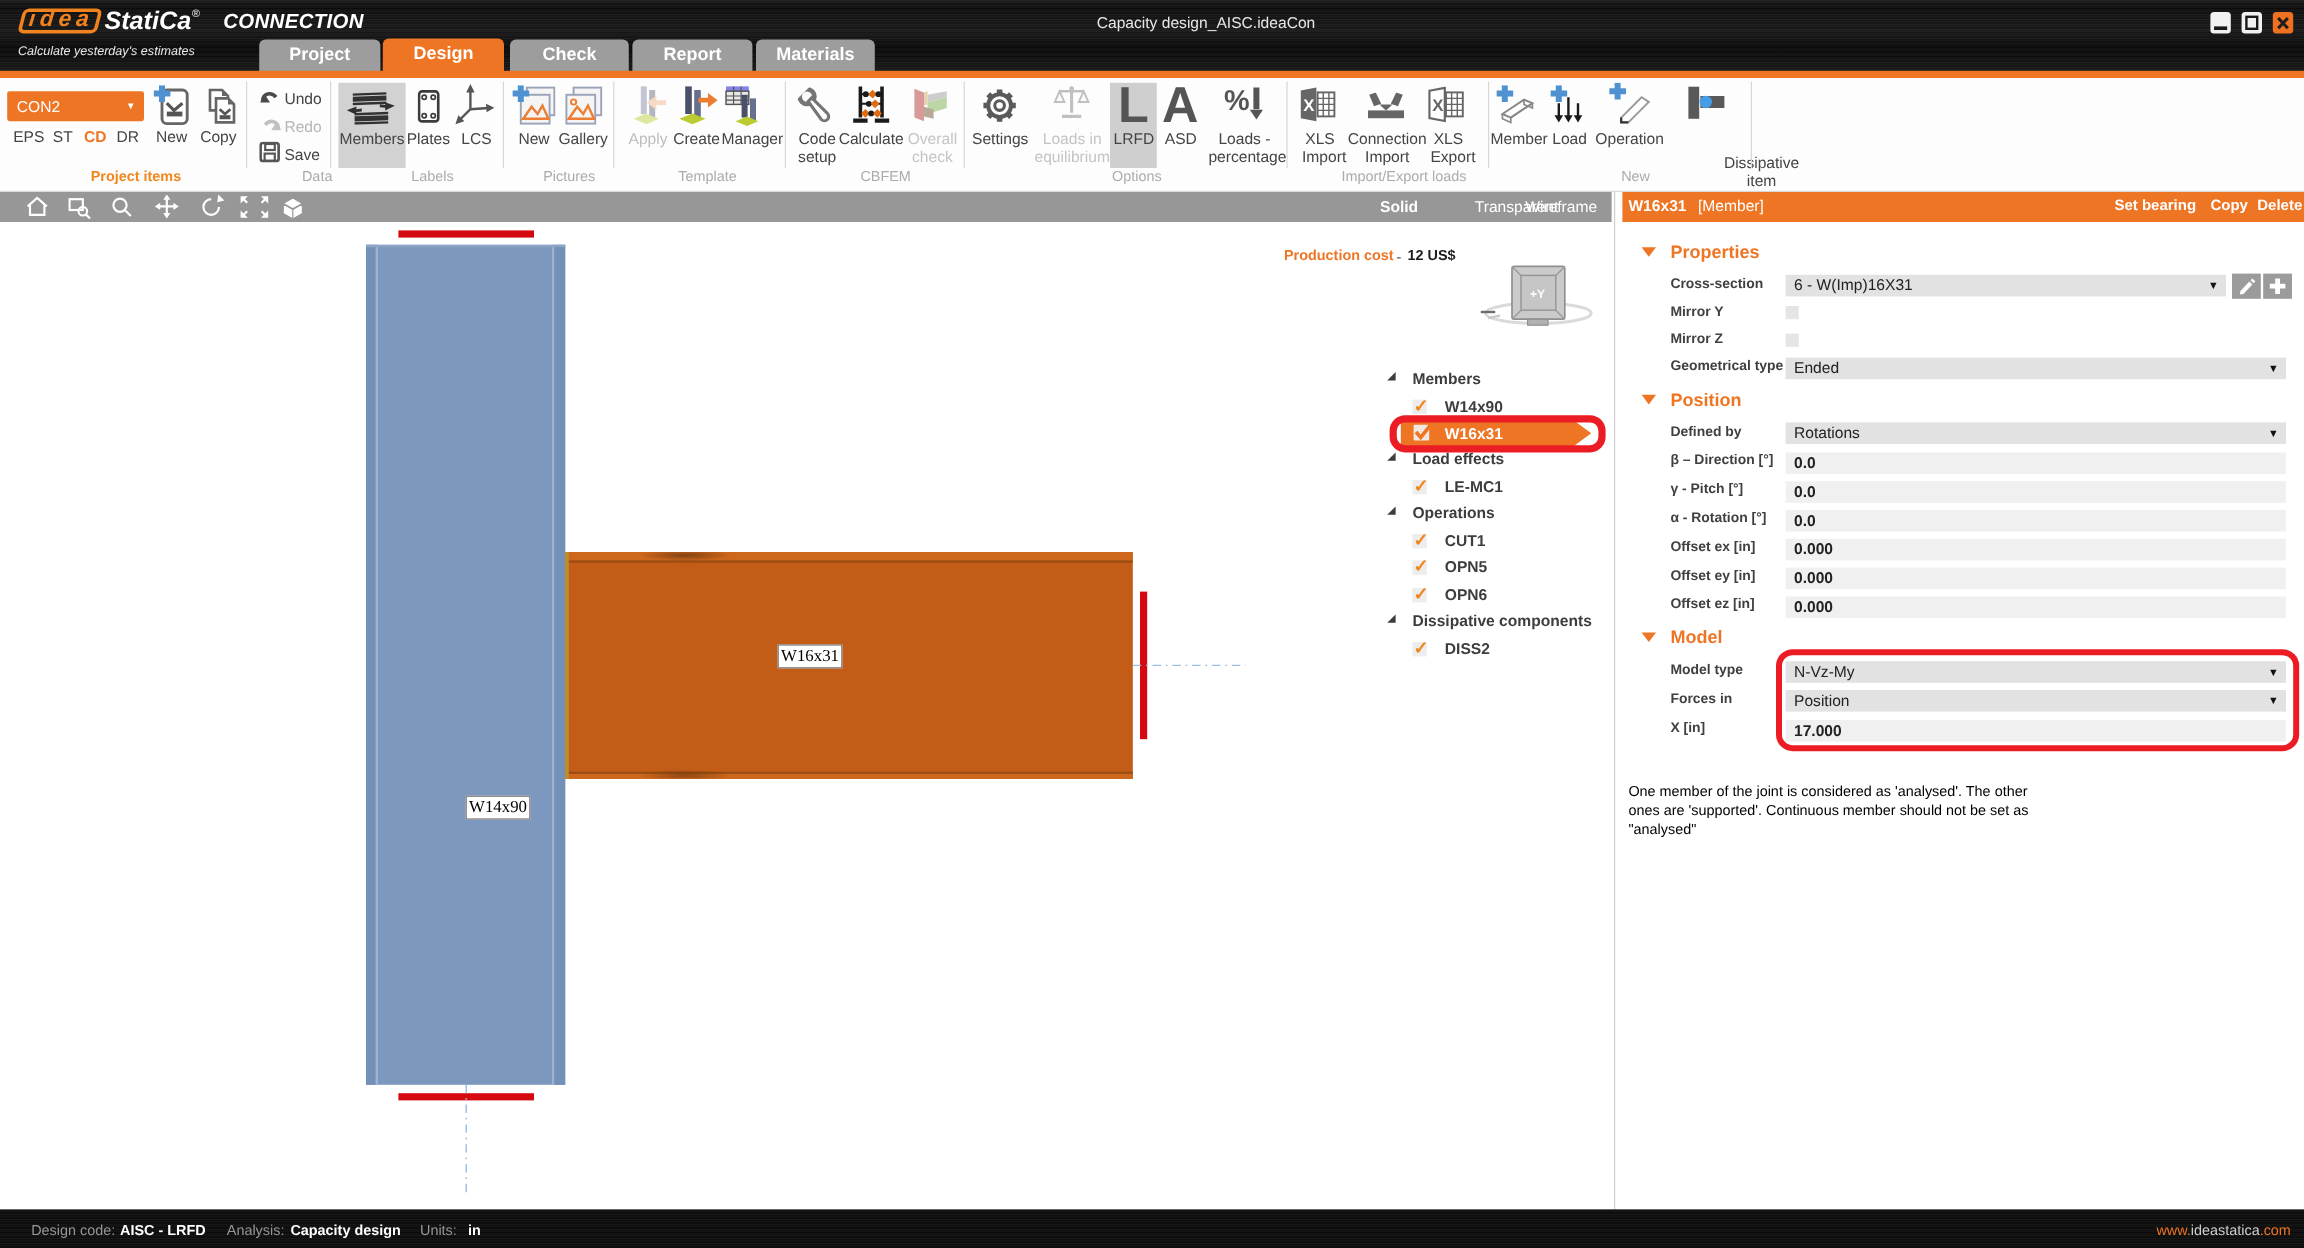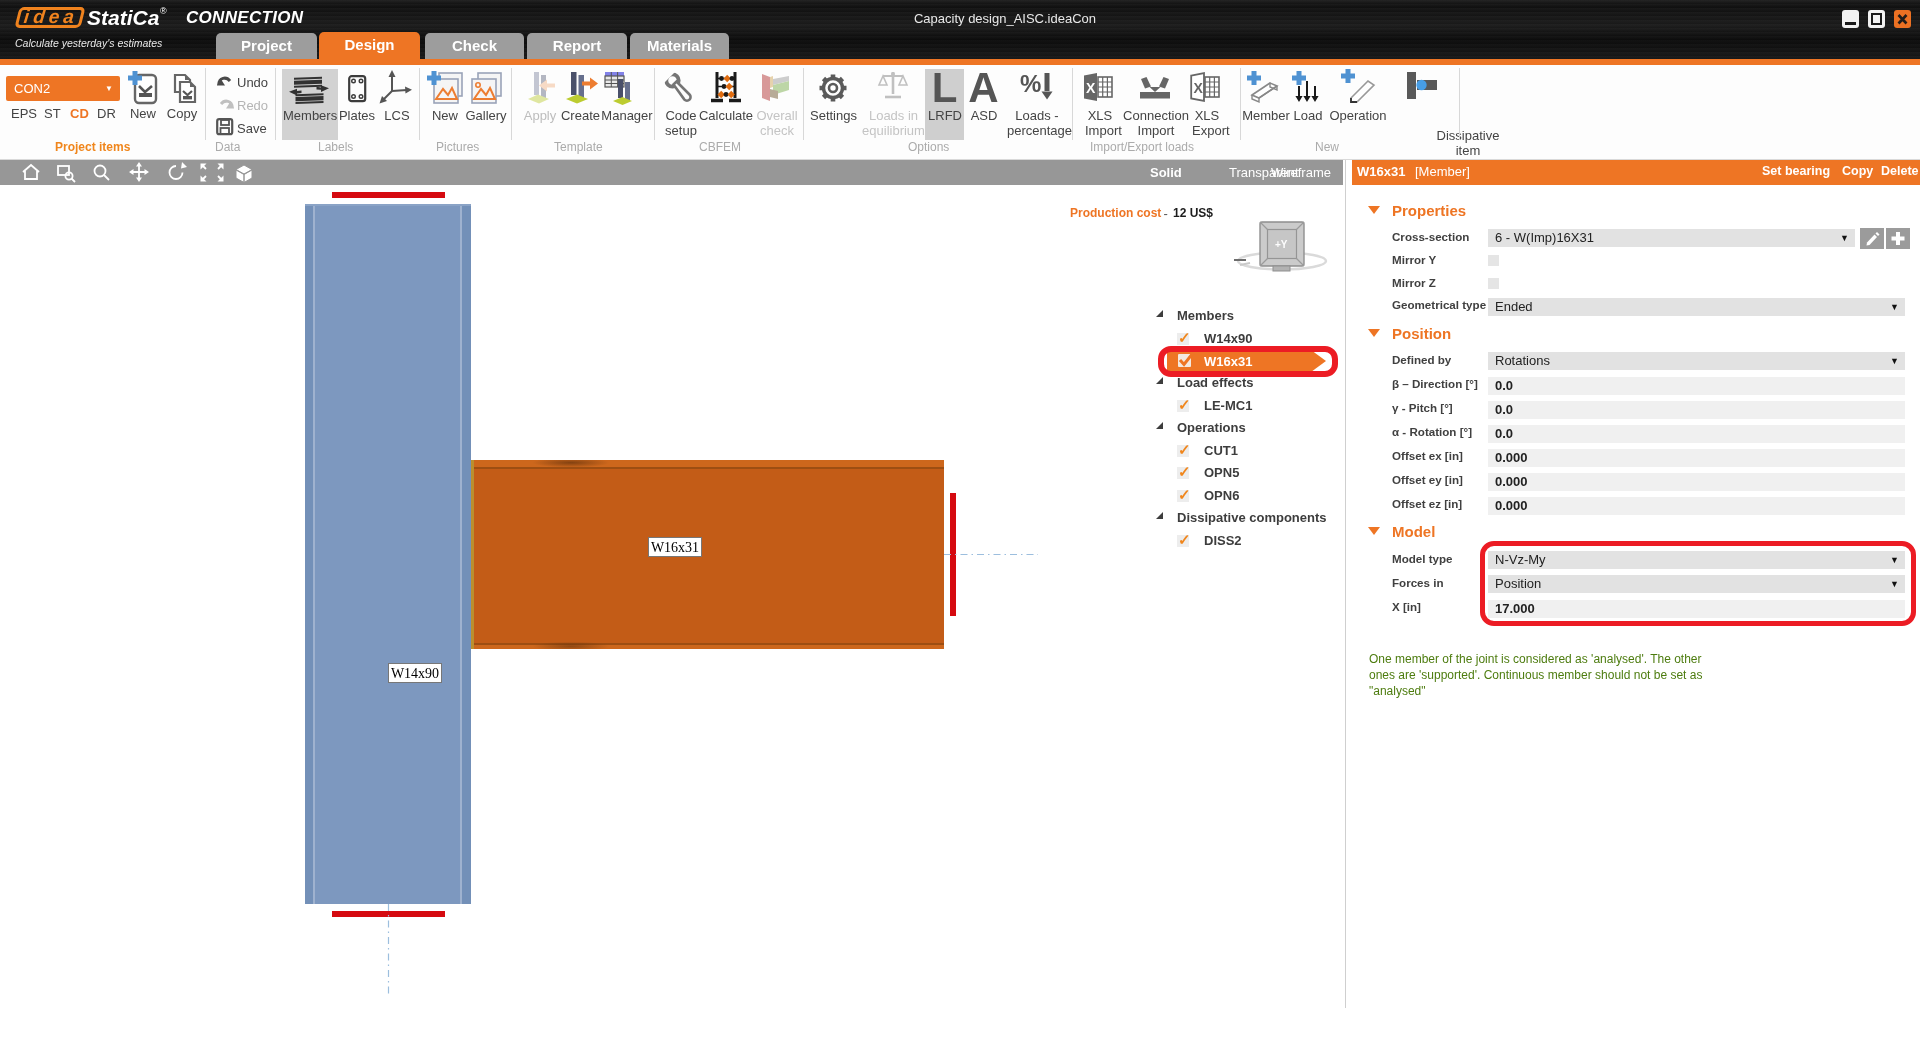--- a/index.html
+++ b/index.html
@@ -32,21 +32,21 @@
 #btnclose { left:1894px; background:#ec7123; }
 
 
 .tab { top:33px; height:27px; border-radius:5px 5px 0 0; background:#9d9d9d; color:#fff;
   font-size:15px; font-weight:bold; text-align:center; line-height:26px; }
 #tabdesign { background:#ee7524; top:32px; height:33px; }
 
 
 #ribbon { left:0; top:65px; width:1920px; height:95px; background:#fdfdfd; border-bottom:1px solid #d9d9d9;padding-left:12px; }
 .gsep { top:3px; width:1px; height:72px; background:#d8d8d8; position:absolute; }
-.gcap { top:75px; font-size:12px; color:#ababab; position:absolute; text-align:left; white-space:nowrap; }
+.gcap { top:75px; font-size:12px; color:#ababab; position:absolute; text-align:right; white-space:nowrap; }
 .btxt { position:absolute; font-size:13px; color:#444; text-align:center; white-space:nowrap; }
 .icon { position:absolute; }
 
 #con2 { left:6px; top:11px; width:114px; height:25px; background:#ee7524; color:#fff; font-size:13px;
   line-height:25px; padding-left:8px; border-radius:2px; }
 #con2 .arr { position:absolute; right:7px; top:0px; font-size:8px; }
 
 
 #vtoolbar { left:0; top:160px; width:1343px; height:25px; background:#979797; }
 .vmode { position:absolute; top:160px; height:25px; line-height:25px; color:#fff; font-size:13px; }
@@ -79,21 +79,21 @@
 
 .sechead { position:absolute; color:#ee7524; font-size:15px; font-weight:bold; }
 .sectri { position:absolute; width:0; height:0; border-left:6px solid transparent; border-right:6px solid transparent; border-top:8px solid #ee7524; }
 .plabel { position:absolute; left:40px; font-size:11.6px; font-weight:bold; color:#404040; white-space:nowrap; }
 .pfield { position:absolute; left:136px; width:417px; height:18px; background:#e2e2e2; font-size:13px; color:#222;
   padding-left:7px; line-height:18px; }
 .pfield.num { background:#f0f0f0; font-weight:bold; }
 .pfield .da { position:absolute; right:6px; top:0; font-size:9px; color:#111; }
 .pcheck { position:absolute; left:136px; width:11px; height:11px; background:#e5e5e5; }
 
-#desc { position:absolute; left:17px; top:466px; width:360px; font-size:12px; color:#4d7c0f; line-height:16px; }
+#desc { position:absolute; left:5px; top:466px; width:360px; font-size:12px; color:#000000; line-height:16px; }
 
 
 #statusbar { left:0; top:1008px; width:1920px; height:32px;
   background:#121212;
   background-image:repeating-linear-gradient(180deg,#1c1c1c 0px,#0e0e0e 1px,#181818 2px,#090909 3px,#131313 4px);
   color:#969696; font-size:12px; }
 #statusbar span { position:absolute; top:10px; }
 #statusbar b { color:#fff; }
 </style>
 </head>
@@ -519,13 +519,22 @@
     <div class="plabel" style="top:415px;">X [in]</div>
     <div class="pfield num" style="top:415px;">17.000</div>
 
     <div style="position:absolute;left:128px;top:356px;width:436px;height:85px;border:5px solid #ec1c24;border-radius:14px;"></div>
 
     <div id="desc">One member of the joint is considered as 'analysed'. The other
 ones are 'supported'. Continuous member should not be set as
 "analysed"</div>
   </div>
 
+  <div id="statusbar" class="abs">
+    <span style="left:26px;">Design code:</span>
+    <span style="left:100px;"><b>AISC - LRFD</b></span>
+    <span style="left:189px;">Analysis:</span>
+    <span style="left:242px;"><b>Capacity design</b></span>
+    <span style="left:350px;">Units:</span>
+    <span style="left:390px;"><b>in</b></span>
+    <span style="left:1797px;color:#ee7524;">www.<i style="color:#cfcfcf;font-style:normal;">ideastatica</i>.com</span>
+  </div>
 </div>
 
 </body></html>

